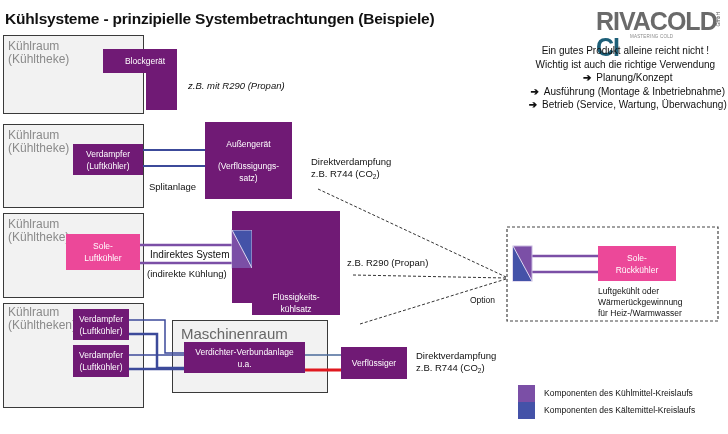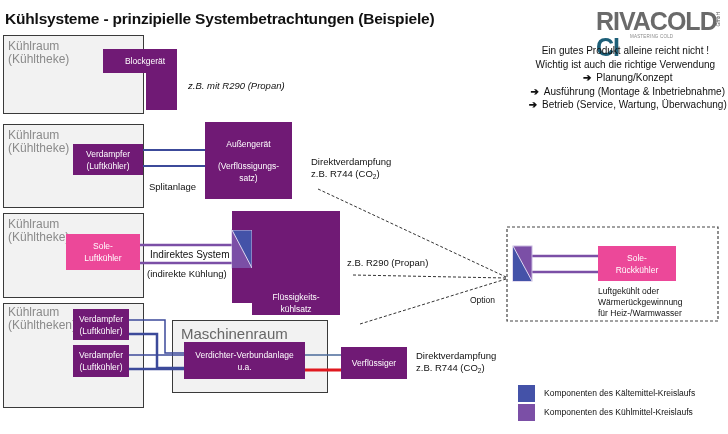--- a/index.html
+++ b/index.html
@@ -146,21 +146,21 @@
 <div class="abs lbl" style="left:347px; top:257px;">z.B. R290 (Propan)</div>
 
 <div class="abs blue box-text" style="left:73px; top:309px; width:56px; height:31px;">
   <span>Verdampfer</span>
   <span>(Luftkühler)</span>
 </div>
 <div class="abs blue box-text" style="left:73px; top:345px; width:56px; height:32px;">
   <span>Verdampfer</span>
   <span>(Luftkühler)</span>
 </div>
-<div class="abs blue box-text" style="left:184px; top:342px; width:121px; height:37px;justify-content:center;">
+<div class="abs blue box-text" style="left:184px; top:342px; width:121px; height:31px;justify-content:center;">
   <span>Verdichter-Verbundanlage</span>
   <span>u.a.</span>
 </div>
 <div class="abs blue box-text" style="left:341px; top:347px; width:66px; height:32px;">
   <span>Verflüssiger</span>
 </div>
 <div class="abs lbl" style="left:416px; top:350px;">
   <div>Direktverdampfung</div>
   <div><span>z.B. R744 (CO</span><span class="sub">2</span><span>)</span></div>
 </div>
@@ -170,21 +170,21 @@
   <span>Sole-</span>
   <span>Rückkühler</span>
 </div>
 <div class="abs lbl" style="left:598px; top:286px; font-size:8.5px; line-height:11px;">
   <div>Luftgekühlt oder</div>
   <div>Wärmerückgewinnung</div>
   <div>für Heiz-/Warmwasser</div>
 </div>
 
 <div class="abs" style="left:518px; top:385px;">
+  <div style="display:flex; align-items:center;">
+    <div class="legend-swatch" style="background:#7b4fa6;"></div>
+    <div class="legend-text" style="margin-left:9px;">Komponenten des Kühlmittel-Kreislaufs</div>
+  </div>
   <div style="display:flex; align-items:center; margin-bottom:2px;">
     <div class="legend-swatch" style="background:#4452a8;"></div>
     <div class="legend-text" style="margin-left:9px;">Komponenten des Kältemittel-Kreislaufs</div>
   </div>
-  <div style="display:flex; align-items:center;">
-    <div class="legend-swatch" style="background:#7b4fa6;"></div>
-    <div class="legend-text" style="margin-left:9px;">Komponenten des Kühlmittel-Kreislaufs</div>
-  </div>
 </div>
 
 </body></html>

